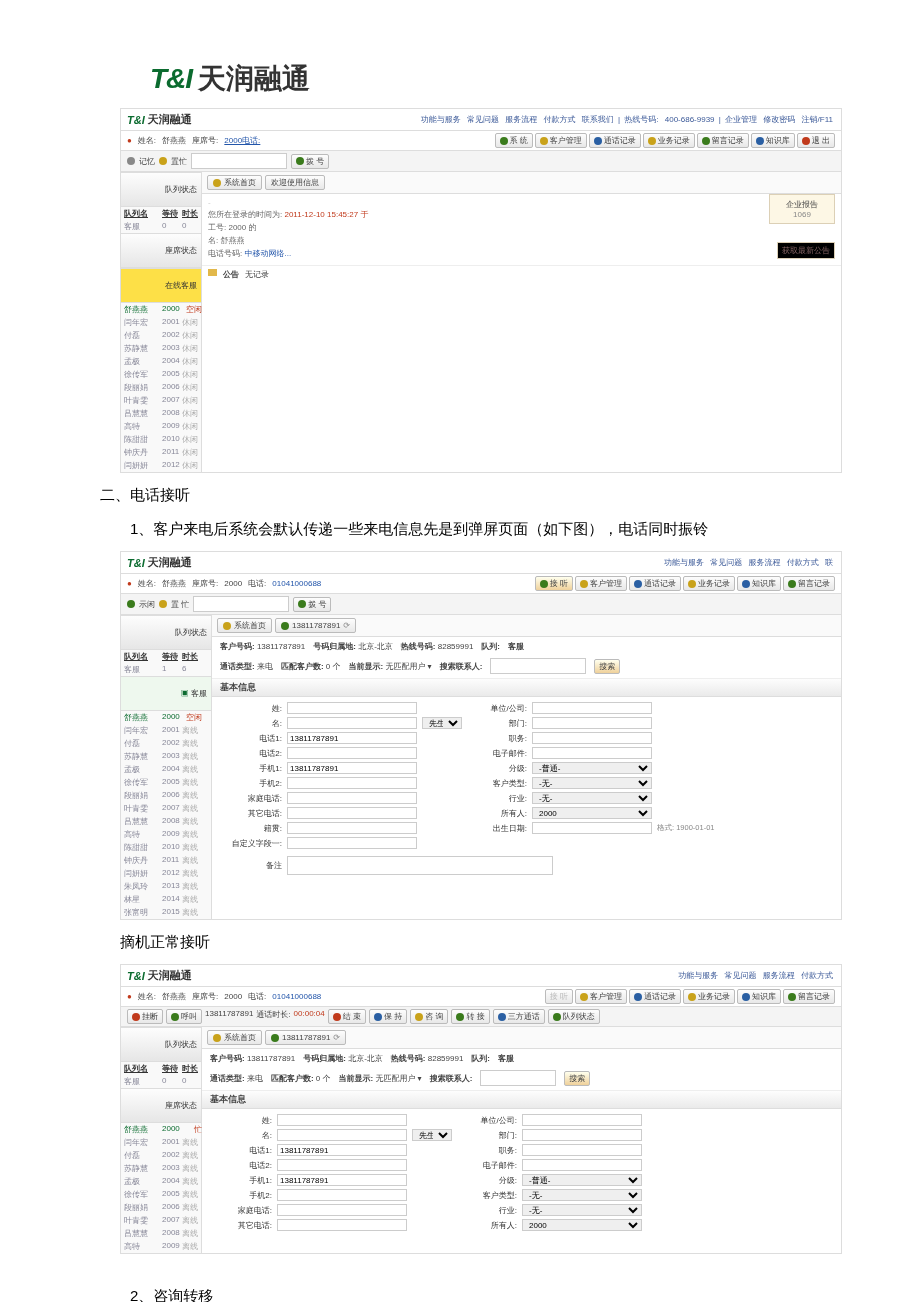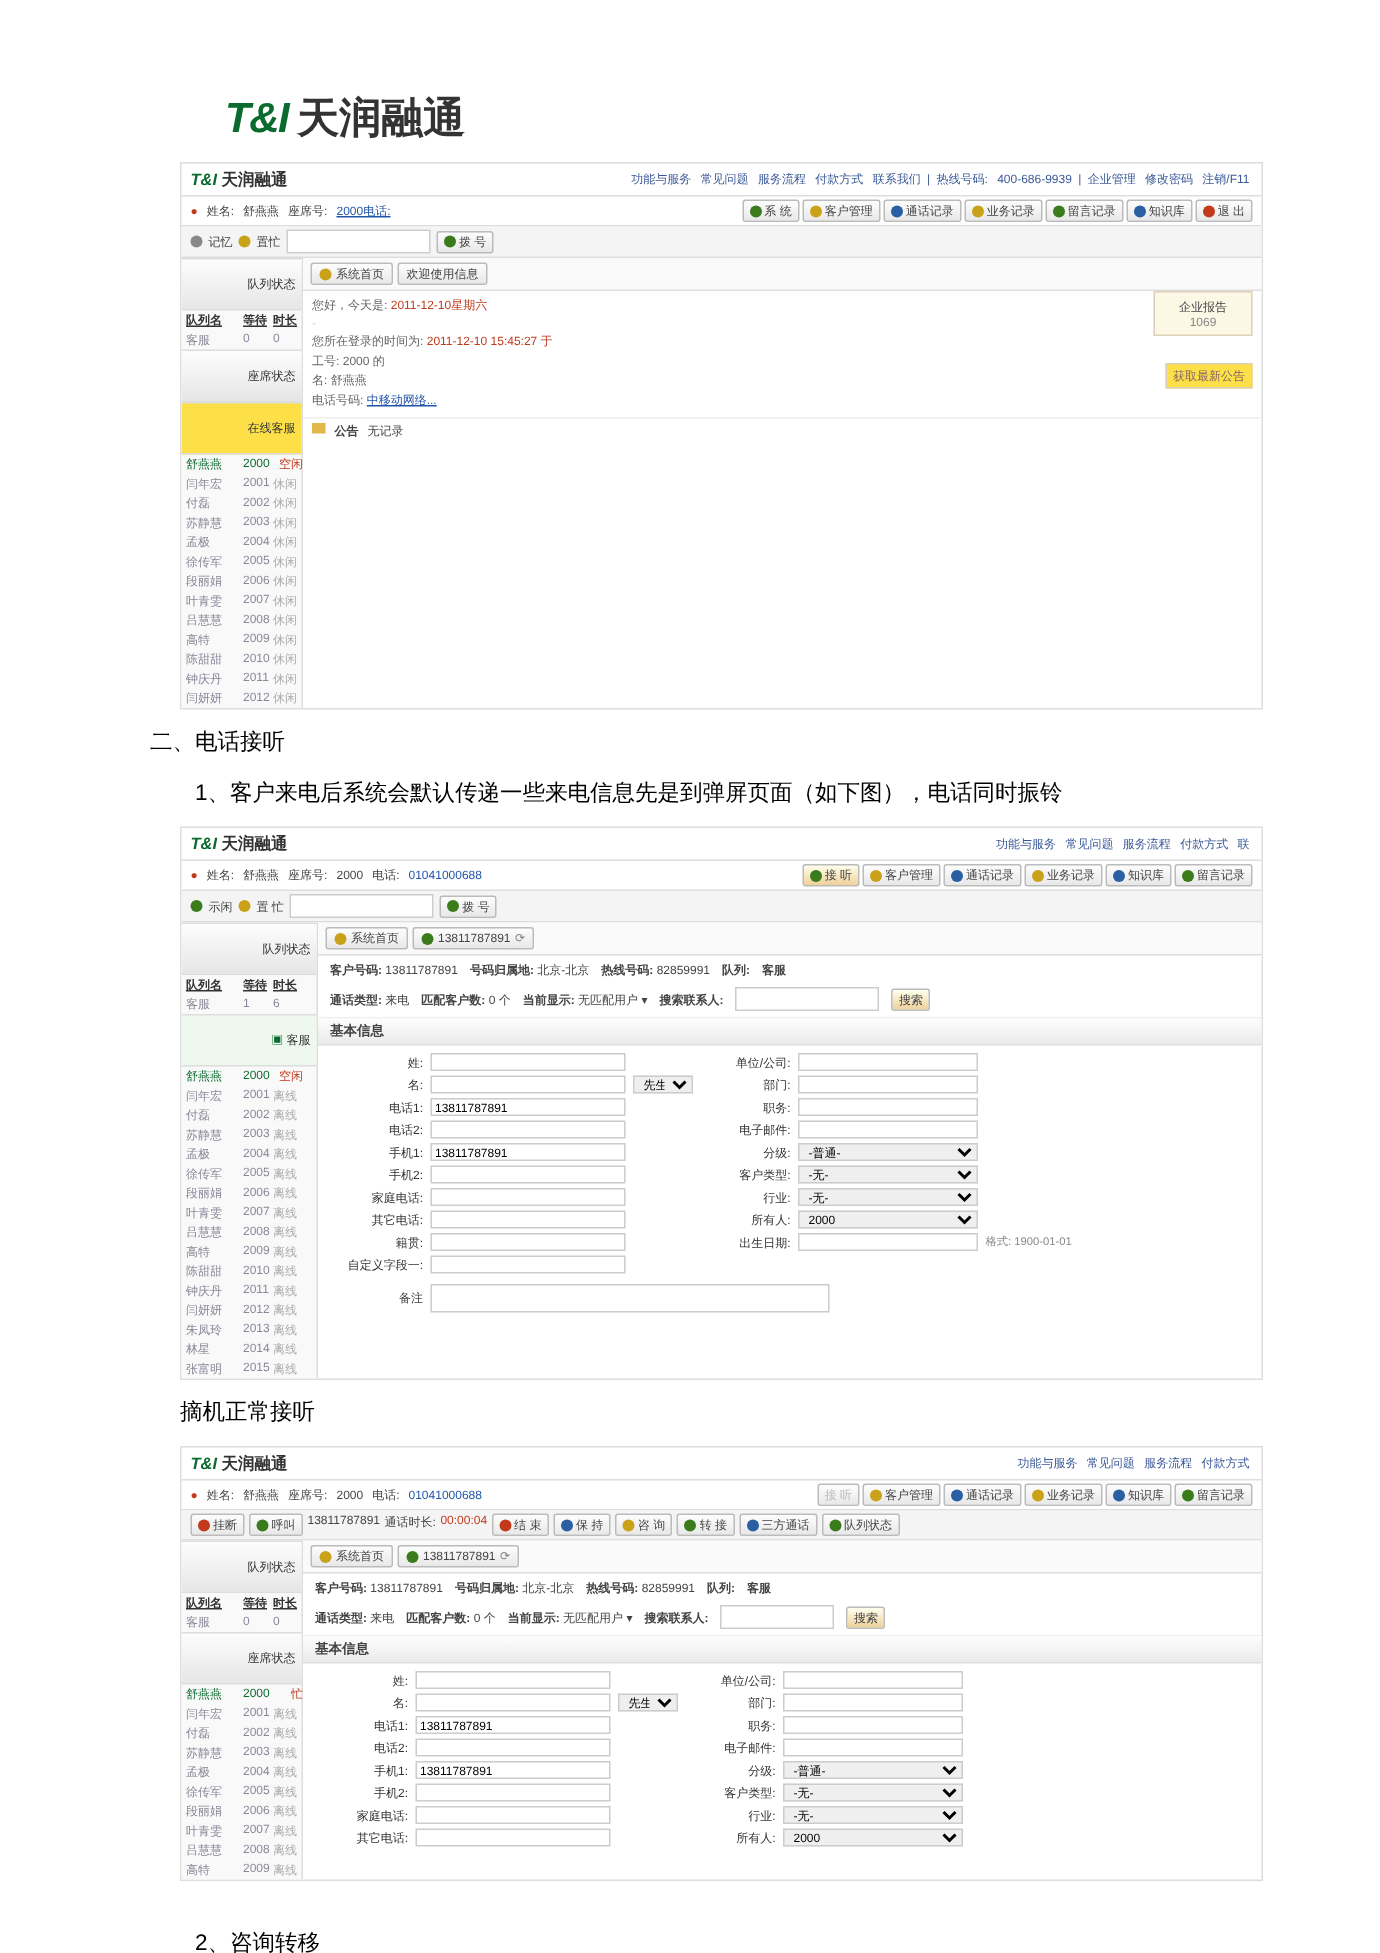--- a/index.html
+++ b/index.html
@@ -176,21 +176,21 @@
     width: 60px;
     text-align: center;
     padding: 4px 2px;
     font-size: 8px;
   }
   .panel-right2 {
     position: absolute;
     right: 6px;
     top: 70px;
     border: 1px solid #dcd0b6;
-    background: #fde047;
+    background: #000000;
     padding: 2px 4px;
     font-size: 8px;
     color: #866;
   }
   .welcome {
     padding: 4px 6px;
     font-size: 8px;
     color: #666;
   }
   .welcome .date { color: #c13a1c; }
@@ -435,26 +435,25 @@
             </span>
         </div>
         <div class="panel-right">
           <div>企业报告</div>
           <div style="color:#888">1069</div>
         </div>
         <div class="panel-right2">
           <span>获取最新公告</span>
         </div>
         <div class="welcome">
-          <div class="line"><span>您好，今天是:</span> <span class="date">2011-12-10星期六</span></div>
           <div class="line" style="color:#ccc">-</div>
           <div class="line"><span>您所在登录的时间为:</span> <span style="color:#c13a1c">2011-12-10 15:45:27 于</span></div>
           <div class="line"><span>工号:</span> <span>2000 的</span></div>
           <div class="line"><span>名:</span> <span>舒燕燕</span></div>
-          <div class="line"><span>电话号码:</span> <a style="color:#25a;text-decoration:underline">中移动网络...</a></div>
+          <div class="line"><span>电话号码:</span> <a style="color:#25a;">中移动网络...</a></div>
         </div>
         <div class="notice">
           <span class="folder"></span>
           <b>公告</b>
           <span>无记录</span>
         </div>
         <div style="height:80px;"></div>
       </div>
     </div>
   </div>

